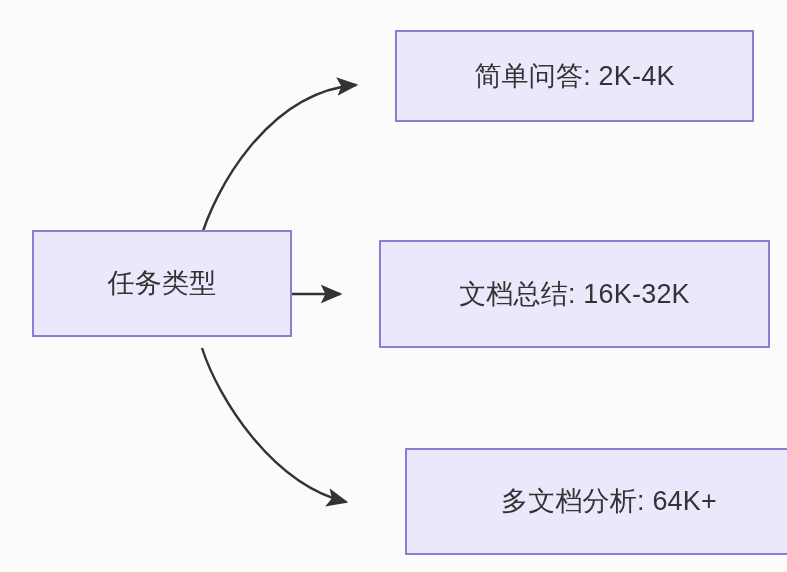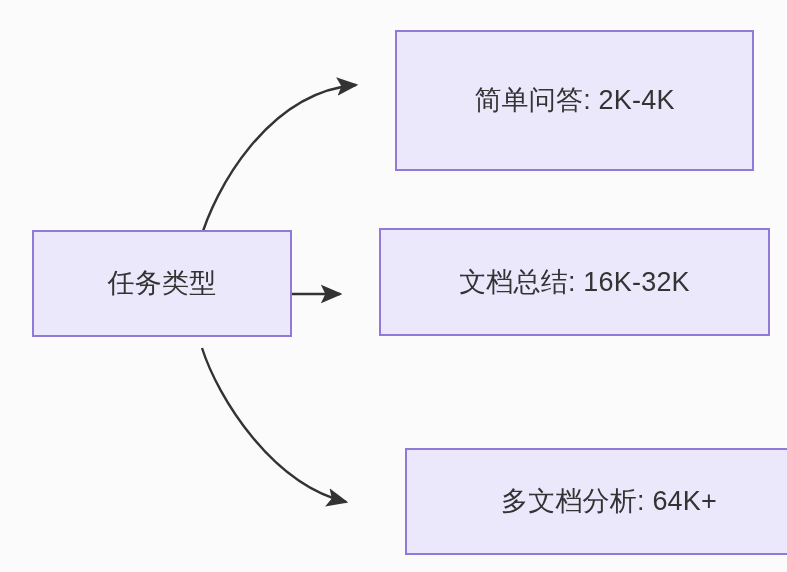--- a/index.html
+++ b/index.html
@@ -45,25 +45,25 @@
   #node-source {
     left: 32px;
     top: 230px;
     width: 260px;
     height: 107px;
   }
   #node-simple-qa {
     left: 395px;
     top: 30px;
     width: 359px;
-    height: 141px;
+    height: 92px;
   }
   #node-doc-summary {
     left: 379px;
-    top: 228px;
+    top: 240px;
     width: 391px;
     height: 108px;
   }
   #node-multi-doc {
     left: 405px;
     top: 448px;
     width: 408px;
     height: 107px;
   }
 </style>

